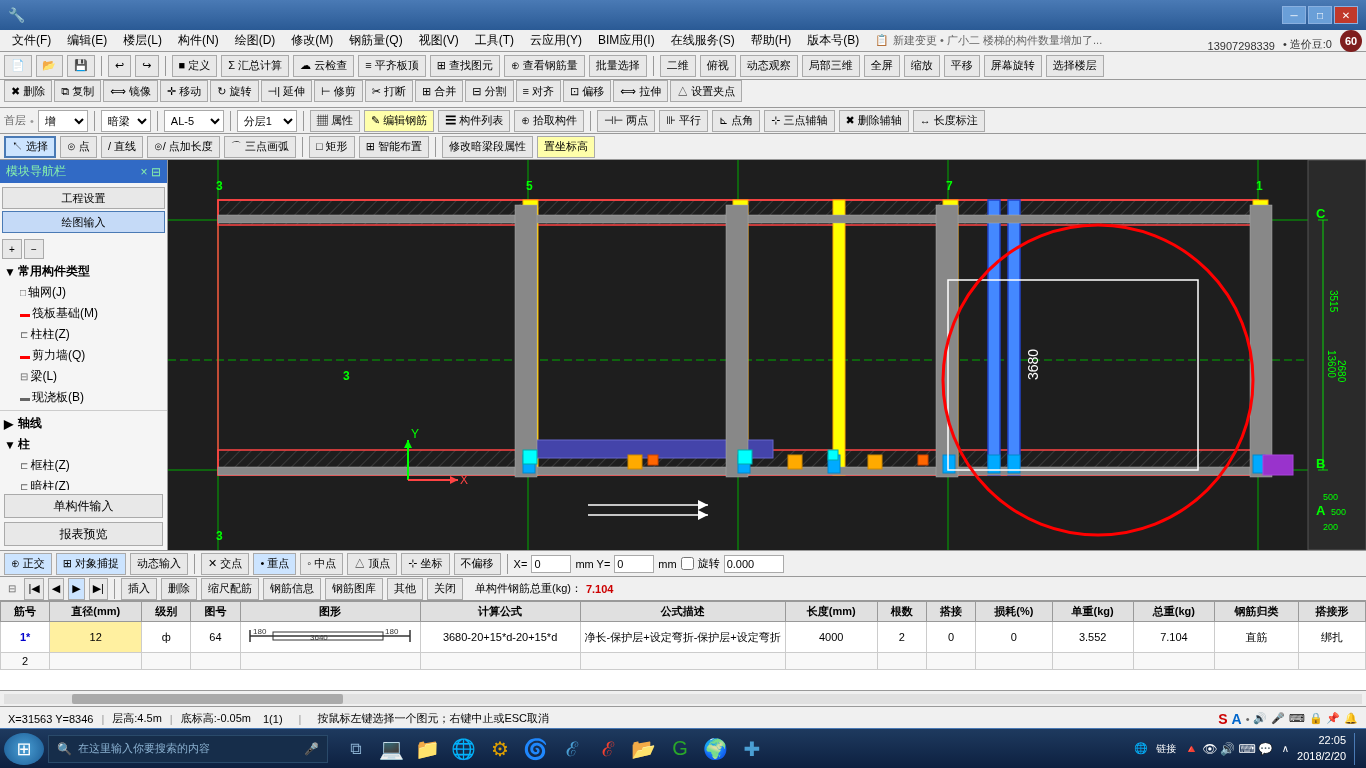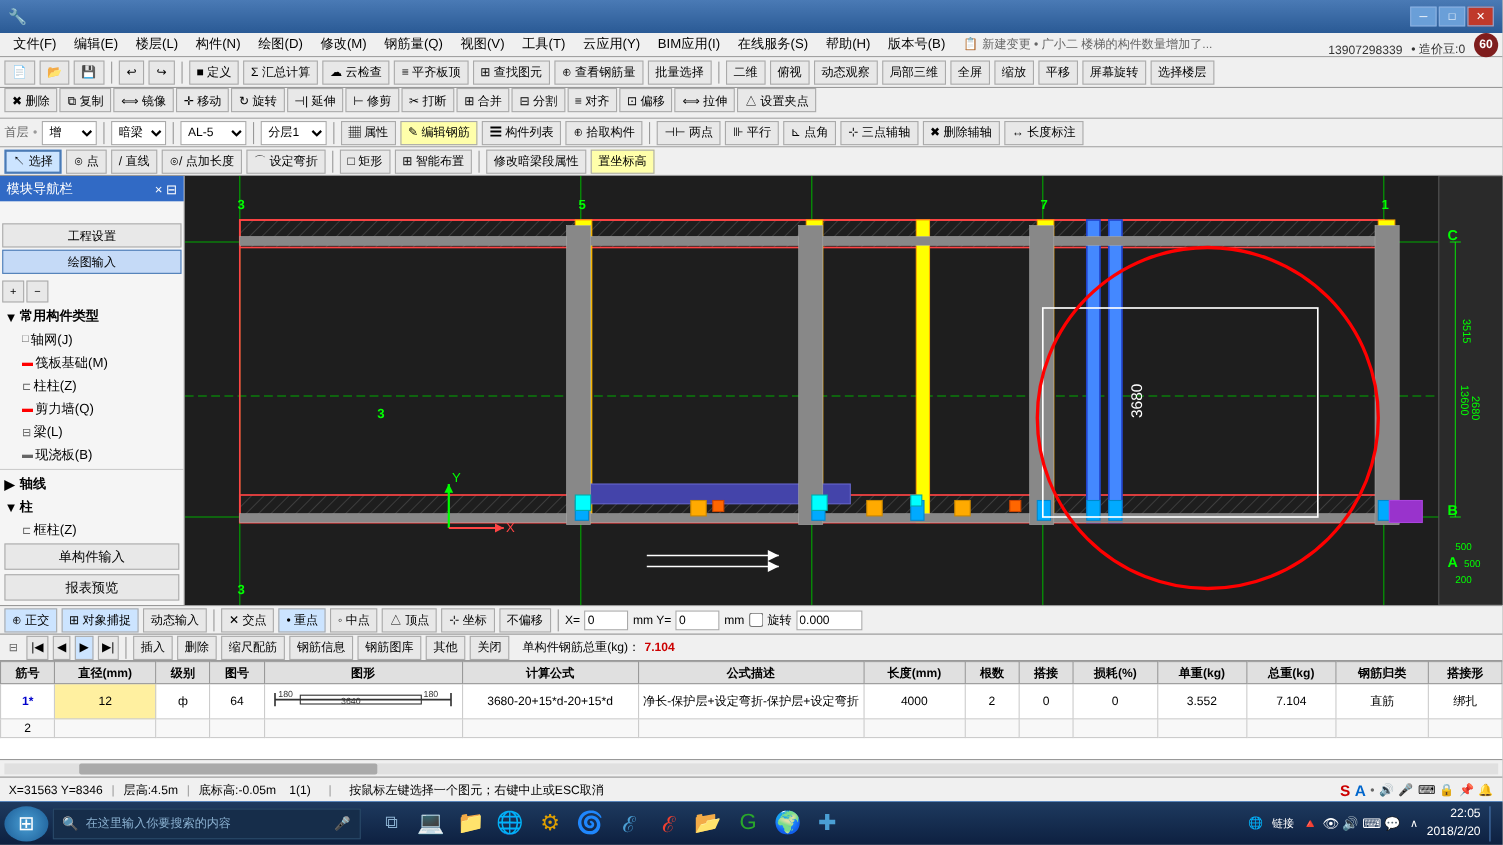--- a/index.html
+++ b/index.html
@@ -40,21 +40,21 @@
       height: 22px; border: 1px solid #aaa; background: white; font-size: 11px; padding: 0 2px;
     }
     .tb-sep { width: 1px; height: 20px; background: #999; margin: 0 2px; }
 
     
     #sidebar {
       width: 168px; min-width: 168px; background: #f5f5f5; border-right: 1px solid #999;
       display: flex; flex-direction: column; font-size: 12px;
     }
     #sidebar .sidebar-header {
-      background: #316ac5; color: #ffffff; padding: 3px 6px; font-size: 12px;
+      background: #316ac5; color: #86efac; padding: 3px 6px; font-size: 12px;
       display: flex; justify-content: space-between; align-items: center;
     }
     .tree-item { padding: 2px 4px 2px 8px; cursor: pointer; display: flex; align-items: center; gap: 2px; }
     .tree-item.group { font-weight: bold; padding-left: 4px; }
     .tree-expand { cursor: pointer; width: 12px; }
     .indent1 { padding-left: 20px; }
     .sidebar-divider { height: 1px; background: #ccc; margin: 2px 0; }
     .sidebar-footer { padding: 4px; display: flex; flex-direction: column; gap: 4px; margin-top: auto; }
     .sidebar-footer-btn { 
       height: 24px; background: #e8e8e8; border: 1px solid #aaa; 
@@ -247,38 +247,38 @@
   <button class="tb-btn">⊹ 三点辅轴</button>
   <button class="tb-btn">✖ 删除辅轴</button>
   <button class="tb-btn">↔ 长度标注</button>
 </div>
 
 <div class="properties-bar">
   <button class="tb-btn" style="background:#cce4ff; border:2px solid #4a7ab5;">↖ 选择</button>
   <button class="tb-btn">⊙ 点</button>
   <button class="tb-btn">/ 直线</button>
   <button class="tb-btn">⊙/ 点加长度</button>
-  <button class="tb-btn">⌒ 设定弯折</button>
+  <button class="tb-btn">⌒ 三点画弧</button>
   <span class="tb-sep"></span>
   <button class="tb-btn">□ 矩形</button>
   <button class="tb-btn">⊞ 智能布置</button>
   <span class="tb-sep"></span>
   <button class="tb-btn">修改暗梁段属性</button>
   <button class="tb-btn" style="background:#ffffaa;">置坐标高</button>
 </div>
 
 <div style="display:flex; width:100%; height:390px;">
 
   <div id="sidebar">
     <div class="sidebar-header">
       <span>模块导航栏</span>
       <span style="cursor:pointer;">× ⊟</span>
     </div>
 
-    <div style="padding:4px 2px;margin-top:16px;">
+    <div style="padding:4px 2px;">
       <button style="width:100%;height:22px;background:#e8e8e8;border:1px solid #aaa;cursor:pointer;font-size:11px;">工程设置</button>
       <button style="width:100%;height:22px;background:#c5daf7;border:1px solid #4a7ab5;cursor:pointer;font-size:11px;margin-top:2px;">绘图输入</button>
     </div>
 
     <div style="display:flex;gap:2px;padding:2px;">
       <button style="width:20px;height:20px;border:1px solid #aaa;background:#e8e8e8;cursor:pointer;font-size:10px;">+</button>
       <button style="width:20px;height:20px;border:1px solid #aaa;background:#e8e8e8;cursor:pointer;font-size:10px;">−</button>
     </div>
 
     <div style="flex:1; overflow-y:auto;">

